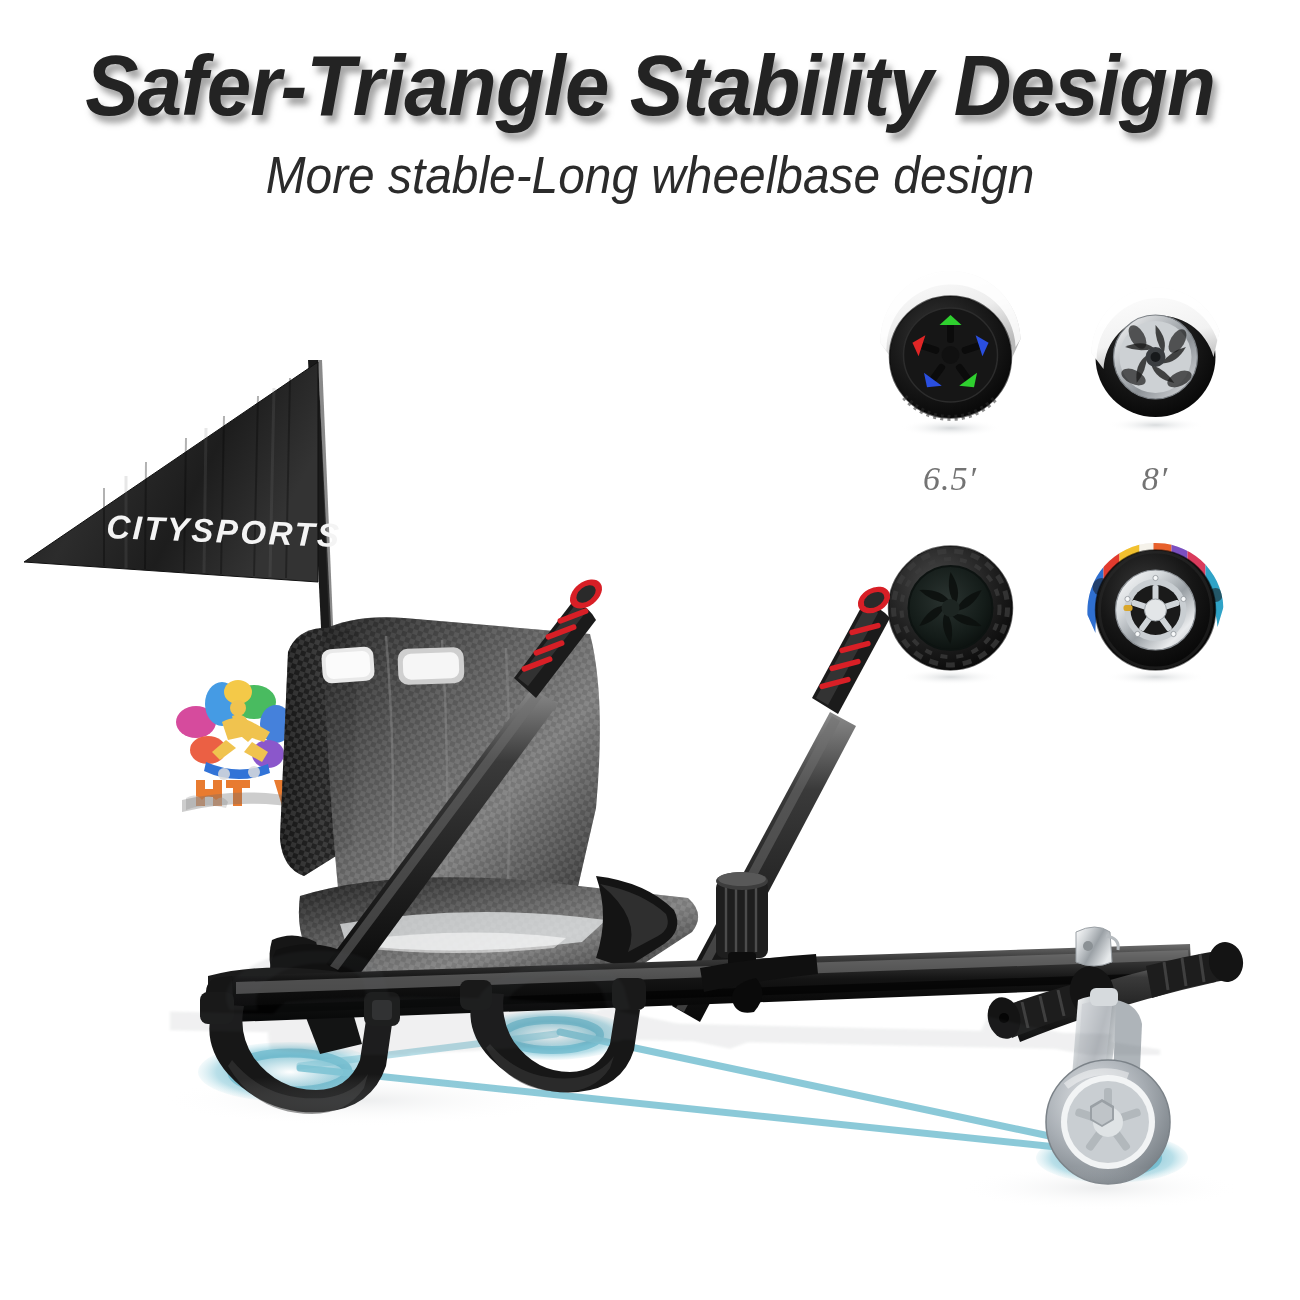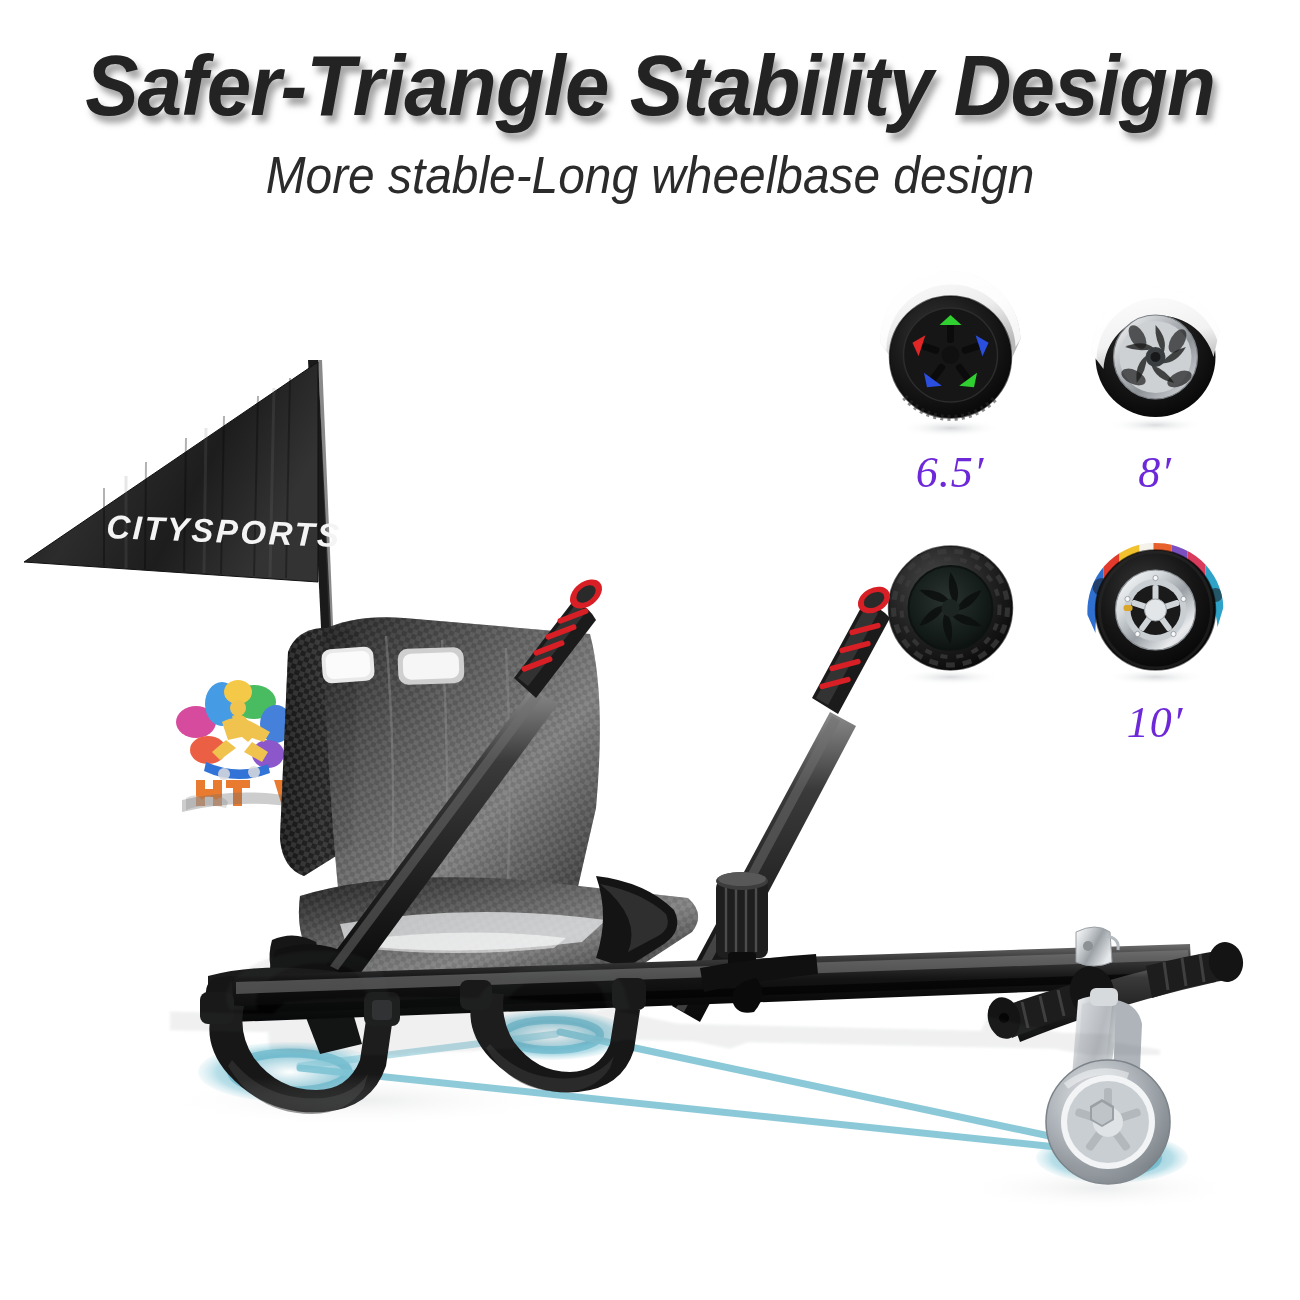--- a/index.html
+++ b/index.html
@@ -33,21 +33,21 @@
   .wheelgrid{position:absolute;left:855px;top:265px;width:400px;height:490px;}
   .wcell{position:absolute;width:190px;height:235px;}
   .wcell.c0{left:0;top:0;}
   .wcell.c1{left:205px;top:0;}
   .wcell.c2{left:0;top:250px;}
   .wcell.c3{left:205px;top:250px;}
   .wart{position:absolute;left:50%;top:0;transform:translateX(-50%);}
   .wlabel{
     position:absolute;left:0;bottom:2px;width:100%;text-align:center;
     font-family:"Liberation Serif",serif;
-    font-size:44px;color:#6d28d9;letter-spacing:1px;
+    font-size:34px;color:#737373;letter-spacing:1px;
   }
 
   
   .kart{position:absolute;left:0;top:300px;width:1300px;height:1000px;}
 
   .reflection{
     position:absolute;left:150px;top:1055px;width:1010px;height:230px;
     opacity:.085;
     transform:scaleY(-0.62);
     transform-origin:top center;
@@ -283,21 +283,20 @@
         <g fill="#f6f8f9" stroke="#8e9398" stroke-width=".8">
           <circle cx="88" cy="63" r="2.6"></circle>
             <circle cx="116" cy="84" r="2.6"></circle>
           <circle cx="106" cy="119" r="2.6"></circle>
             <circle cx="70" cy="119" r="2.6"></circle>
             <circle cx="60" cy="84" r="2.6"></circle>
         </g>
 
         <rect x="56" y="90" width="9" height="6" rx="2.5" fill="#d9a62a"></rect>
       </svg>
-      <div class="wlabel">10′</div>
     </div>
   </div>
 
   <svg class="kart" viewBox="0 0 1300 1000">
     <defs>
       <linearGradient id="tube" x1="0" y1="0" x2="0" y2="1">
         <stop offset="0%" stop-color="#6d6d6d"></stop>
           <stop offset="18%" stop-color="#3b3b3b"></stop>
         <stop offset="45%" stop-color="#141414"></stop>
           <stop offset="100%" stop-color="#000000"></stop>

